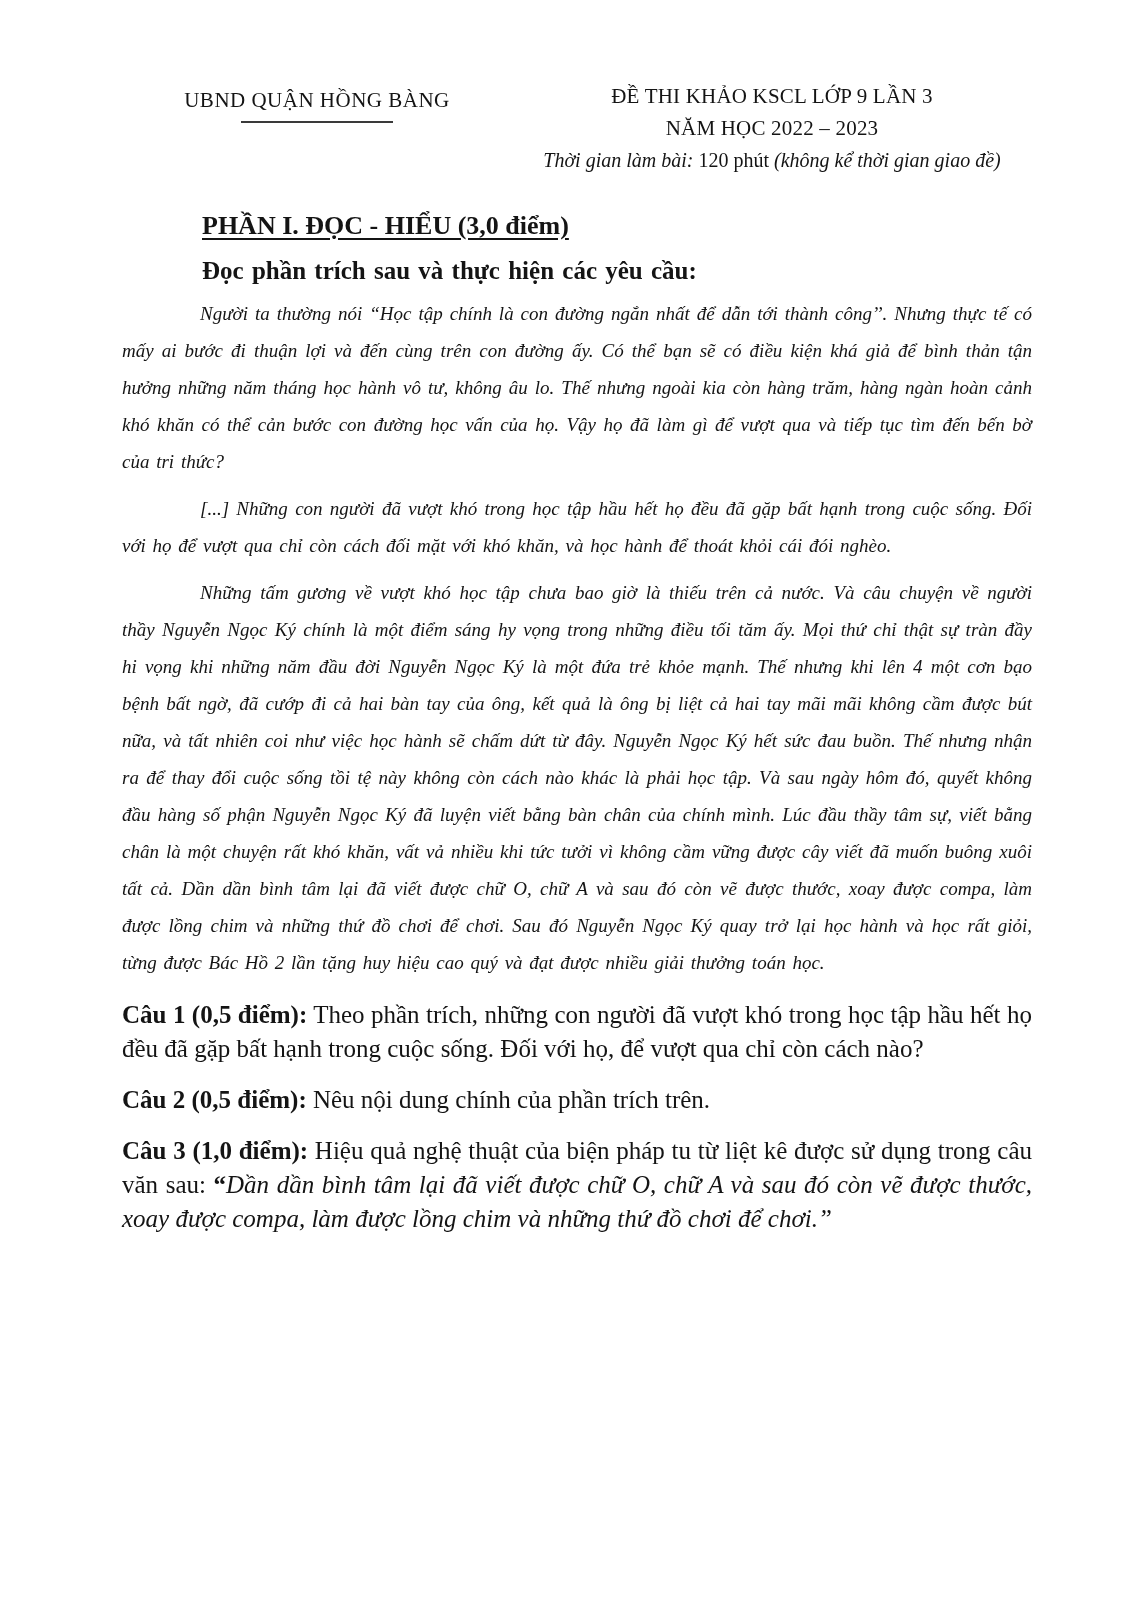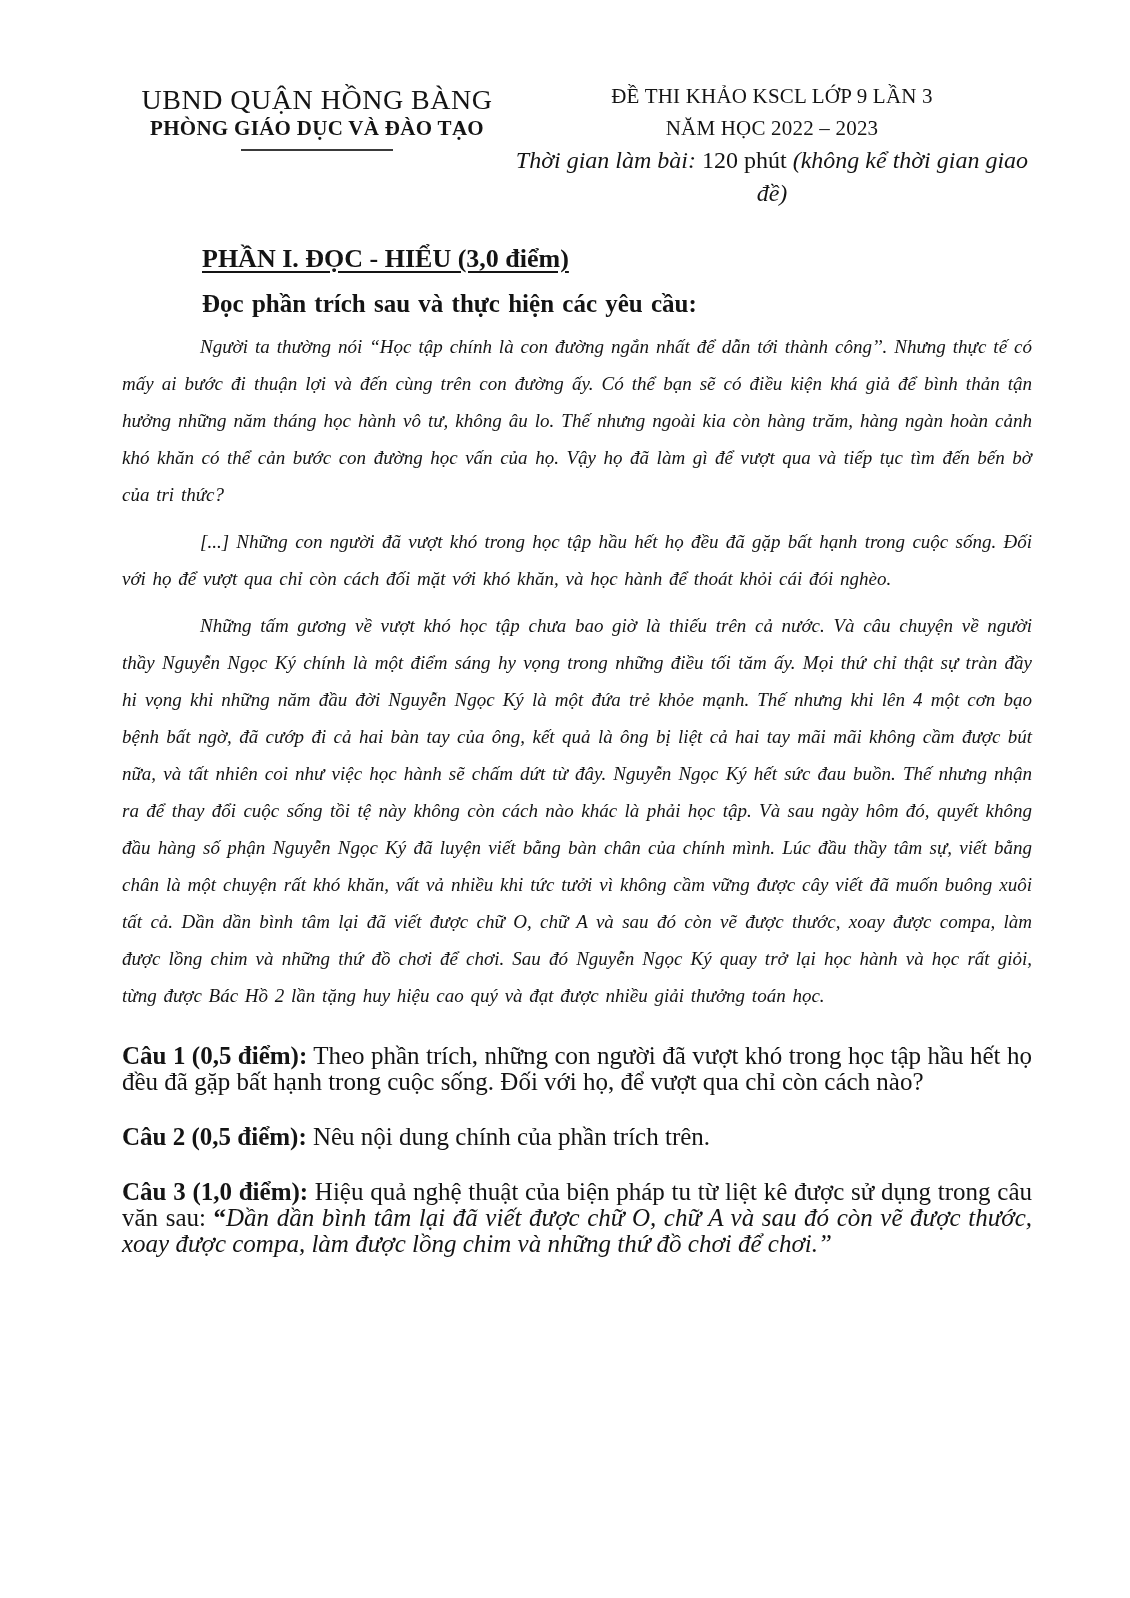--- a/index.html
+++ b/index.html
@@ -26,21 +26,21 @@
     display: flex;
     align-items: flex-start;
   }
   .hdr-left {
     width: 390px;
     text-align: center;
     padding-top: 6px;
     flex: none;
   }
   .hdr-l1 {
-    font-size: 28px;
+    font-size: 21px;
     line-height: 28px;
     letter-spacing: 0.5px;
   }
   .hdr-l2 {
     font-size: 21px;
     line-height: 28px;
     font-weight: bold;
     letter-spacing: 0.3px;
   }
   .hdr-rule {
@@ -53,21 +53,21 @@
     flex: 1;
     text-align: center;
   }
   .hr-line-b {
     font-size: 21px;
     line-height: 32px;
     font-weight: normal;
     letter-spacing: 0.2px;
   }
   .hr-line-i {
-    font-size: 24px;
+    font-size: 20px;
     line-height: 33px;
   }
   .it { font-style: italic; }
   
   .sec-heading {
     margin: 34px 0 0 80px;
     font-size: 26px;
     font-weight: bold;
     text-decoration: underline;
     text-underline-offset: 4px;
@@ -88,38 +88,37 @@
     text-indent: 78px;
     word-spacing: 2px;
   }
   .source-line {
     margin: 12px 20px 0 0;
     font-size: 25px;
     text-align: right;
   }
   
   .question {
-    margin: 29px 0 0 0;
+    margin: 17px 0 0 0;
     font-size: 25px;
-    line-height: 26px;
+    line-height: 34px;
     text-align: justify;
   }
   .q-label { font-weight: bold; }
   .q-quote { font-style: italic; }
   .q-quote-mark { font-weight: bold; }
 </style>
 </head>
 <body>
 
 <div class="page">
 
   <div class="hdr">
     <div class="hdr-left">
       <div class="hdr-l1">UBND QUẬN HỒNG BÀNG</div>
-      <div class="hdr-l2">PHÒNG GIÁO DỤC VÀ ĐÀO TẠO</div>
       <div class="hdr-rule"></div>
     </div>
     <div class="hdr-right">
       <div class="hr-line-b">ĐỀ THI KHẢO KSCL LỚP 9 LẦN 3</div>
       <div class="hr-line-b">NĂM HỌC 2022 – 2023</div>
       <div class="hr-line-i"><span class="it">Thời gian làm bài:</span><span> 120 phút </span><span class="it">(không kể thời gian giao đề)</span></div>
     </div>
   </div>
 
   <div class="sec-heading">PHẦN I. ĐỌC - HIỂU (3,0 điểm)</div>

